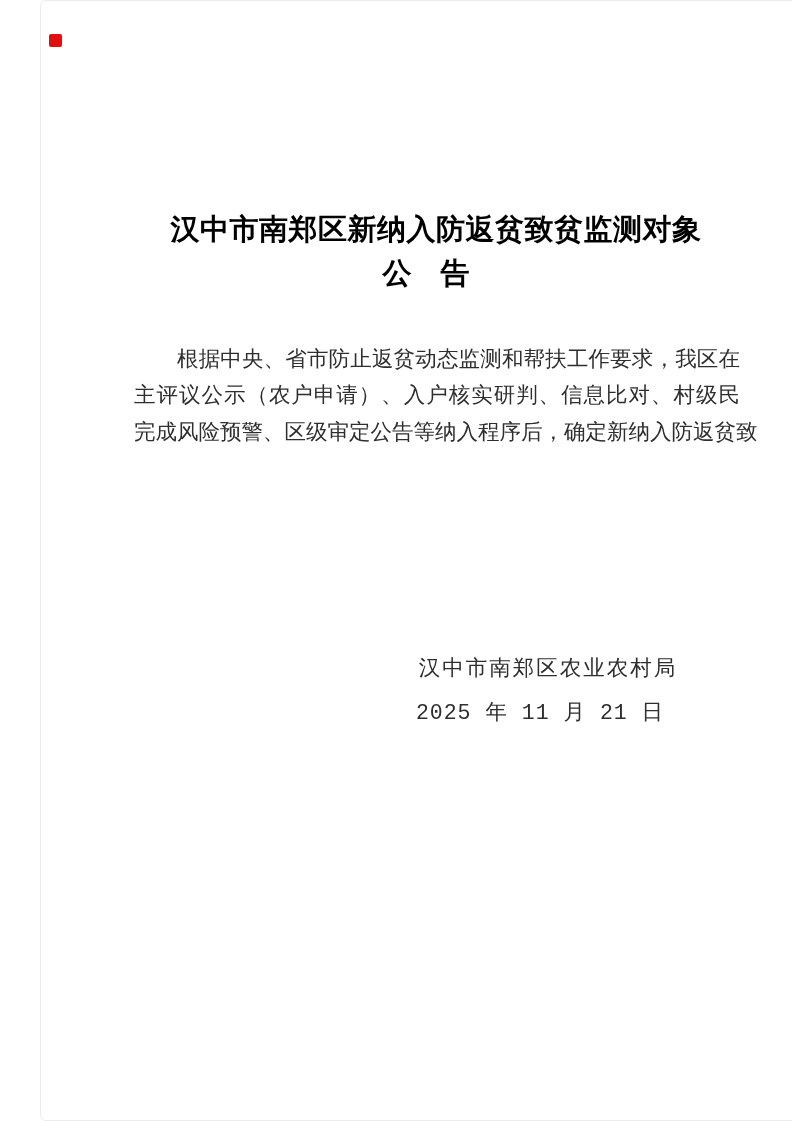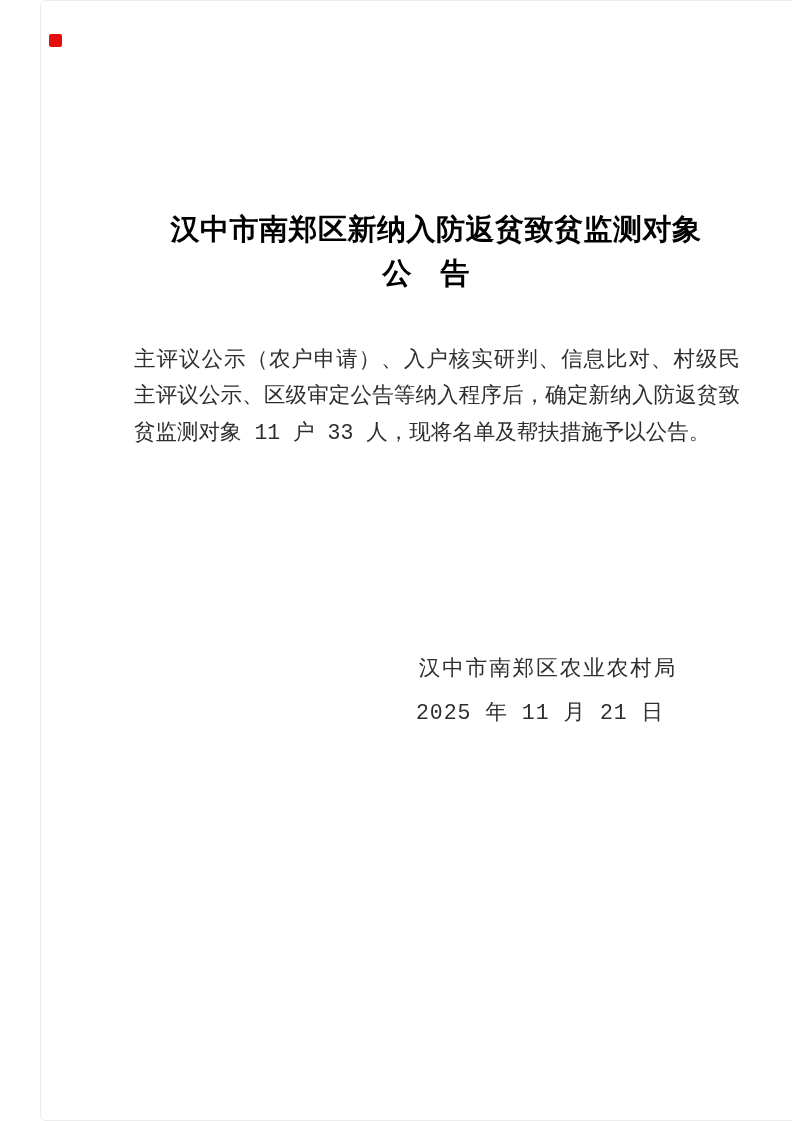--- a/index.html
+++ b/index.html
@@ -114,23 +114,23 @@
 
 <div class="page">
 
   <span class="red-marker"></span>
 
   <h1 class="title-line1">汉中市南郑区新纳入防返贫致贫监测对象</h1>
 
   <h1 class="title-line2">公　告</h1>
 
   <div class="body-block">
+    <div class="bline indent fill">根据中央、省市防止返贫动态监测和帮扶工作要求，我区在</div>
     <div class="bline fill">主评议公示（农户申请）、入户核实研判、信息比对、村级民</div>
-    <div class="bline fill">主评议公示、区级审定公告等纳入程序后，确定新纳入防返贫致</div>
-    <div class="bline">贫监测对象 11 户 33 人，现将名单及帮扶措施予以公告。</div>
+    <div class="bline fill">完成风险预警、区级审定公告等纳入程序后，确定新纳入防返贫致</div>
   </div>
 
 
   <div class="issuer">汉中市南郑区农业农村局</div>
 
   <div class="date">2025 年 11 月 21 日</div>
 
 </div>
 
 </body></html>

